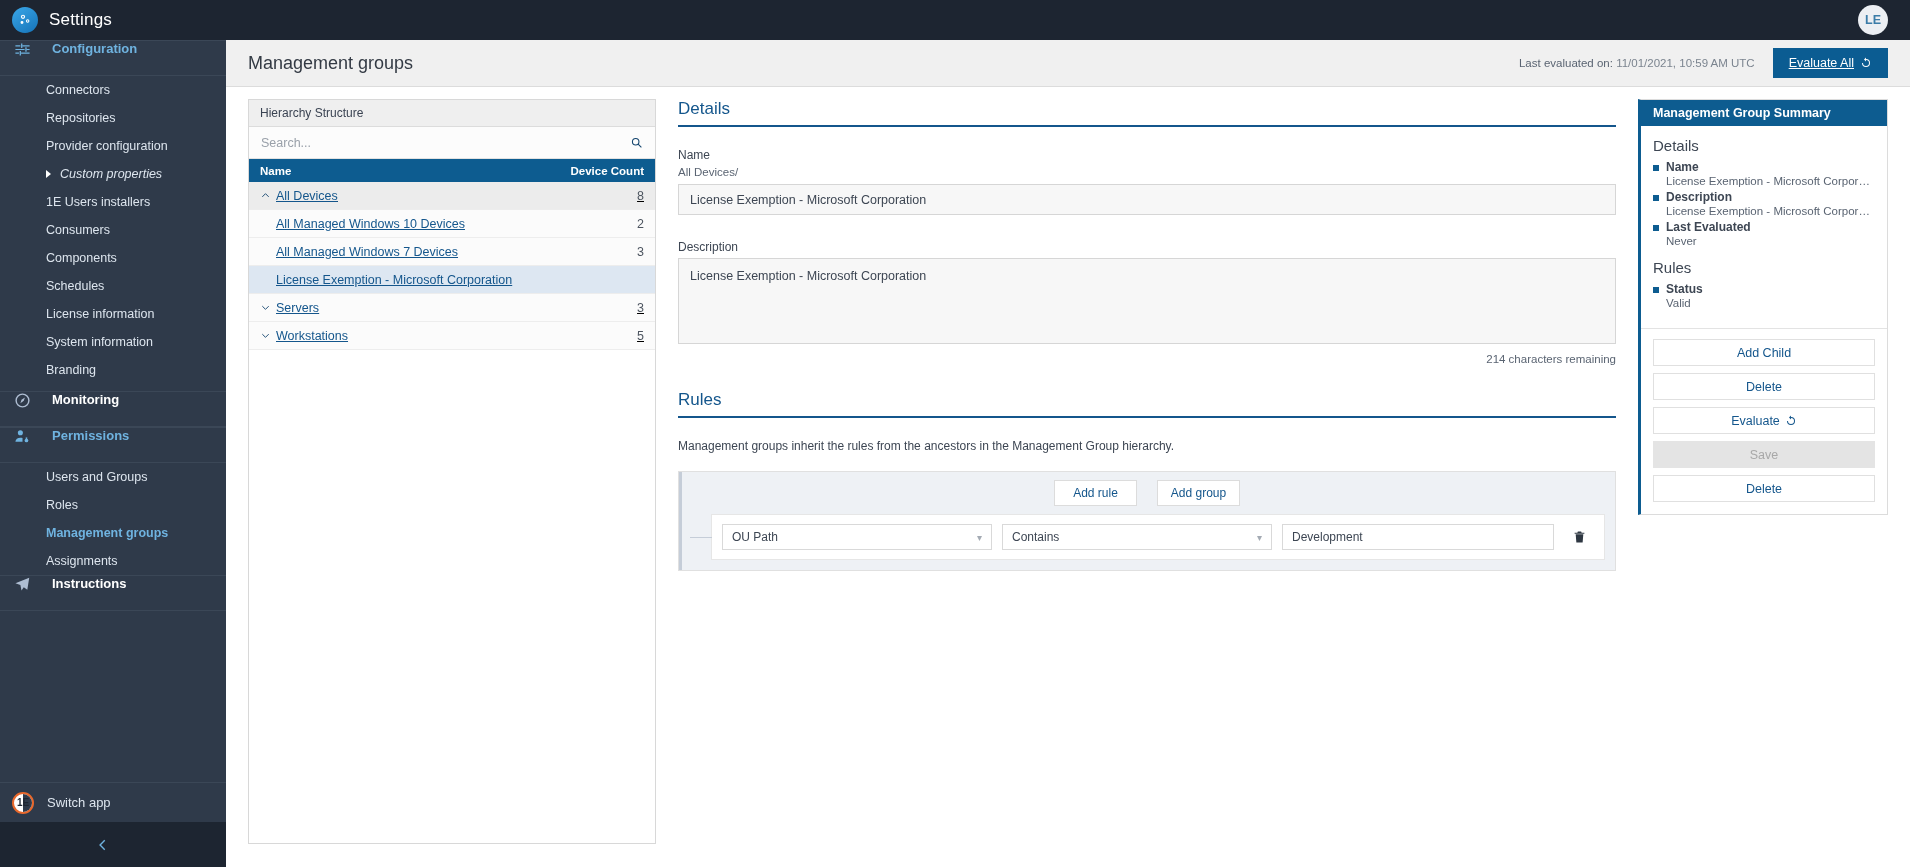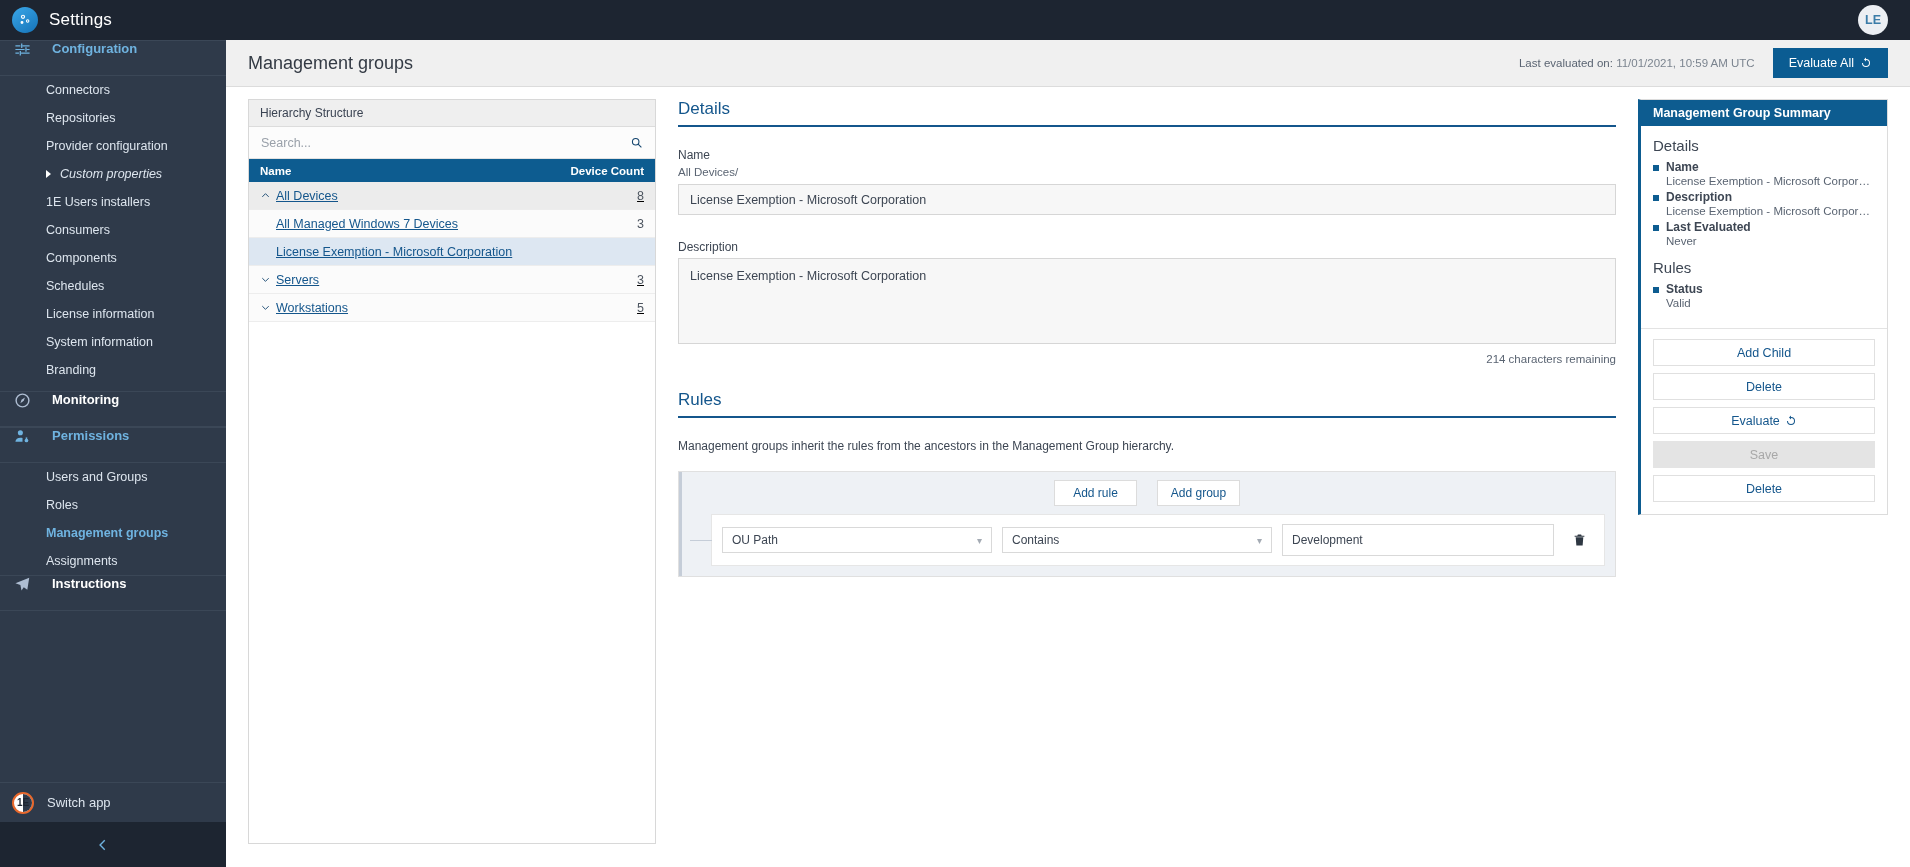--- a/index.html
+++ b/index.html
@@ -106,20 +106,21 @@
   }
   .pagehead h1 { font-size: 18px; font-weight: normal; color: #333a44; }
   .pagehead .ph-right { margin-left: auto; display: flex; align-items: center; gap: 18px; }
   .lasteval { font-size: 11.5px; color: #5a6472; }
   .lasteval b { font-weight: normal; color: #7b848f; }
   .btn-primary {
     background: #0b5c92; color: #ffffff; border: none;
     height: 30px; padding: 0 16px; font-size: 12.5px; cursor: pointer;
     display: flex; align-items: center; gap: 6px;
     font-family: "Liberation Sans", sans-serif;
+    text-decoration: underline;
   }
   .btn-primary svg { width: 12px; height: 12px; fill: #ffffff; }
 
   .content { flex: 1; display: flex; padding: 12px 22px 0 22px; gap: 0; overflow: hidden; }
 
   
   .tree-panel {
     width: 408px; flex: 0 0 408px; height: 745px;
     border: 1px solid #d8d8d8; background: #ffffff;
     display: flex; flex-direction: column;
@@ -209,21 +210,21 @@
     content: ""; position: absolute; left: -22px; top: 50%; width: 22px; height: 1px; background: #c5cdd8;
   }
   .sel-box {
     flex: 0 0 270px; height: 26px; border: 1px solid #d9d9d9; background: #ffffff;
     display: flex; align-items: center; padding: 0 9px; font-size: 12px; color: #3d4653;
     cursor: pointer;
   }
   .sel-box .sv { flex: 1; }
   .sel-box .chev { color: #a4abb4; font-size: 10px; }
   .val-box {
-    flex: 1; height: 32px; border: 1px solid #d9d9d9; background: #ffffff;
+    flex: 1; height: 26px; border: 1px solid #d9d9d9; background: #ffffff;
     padding: 0 9px; font-size: 12px; color: #3d4653; outline: none;
     font-family: "Liberation Sans", sans-serif;
   }
   .trash-btn {
     flex: 0 0 30px; height: 26px; background: transparent; border: none;
     cursor: pointer; display: flex; align-items: center; justify-content: center;
   }
   .trash-btn svg { width: 13px; height: 14px; fill: #2e3742; }
 
   
@@ -409,20 +410,24 @@
         <div class="tree-row d0 ind0">
           <span class="tw">
               <svg viewBox="0 0 24 24">
                 <polyline points="5,15 12,8 19,15"></polyline>
               </svg>
             </span>
           <span class="tlabel">All Devices</span>
           <span class="tcount">8</span>
         </div>
 
+        <div class="tree-row d1 ind1">
+          <span class="tlabel">All Managed Windows 10 Devices</span>
+          <span class="tcount">2</span>
+        </div>
 
         <div class="tree-row d1 ind1">
           <span class="tlabel">All Managed Windows 7 Devices</span>
           <span class="tcount">3</span>
         </div>
 
         <div class="tree-row sel ind1">
           <span class="tlabel">License Exemption - Microsoft Corporation</span>
           <span class="tcount"></span>
         </div>

